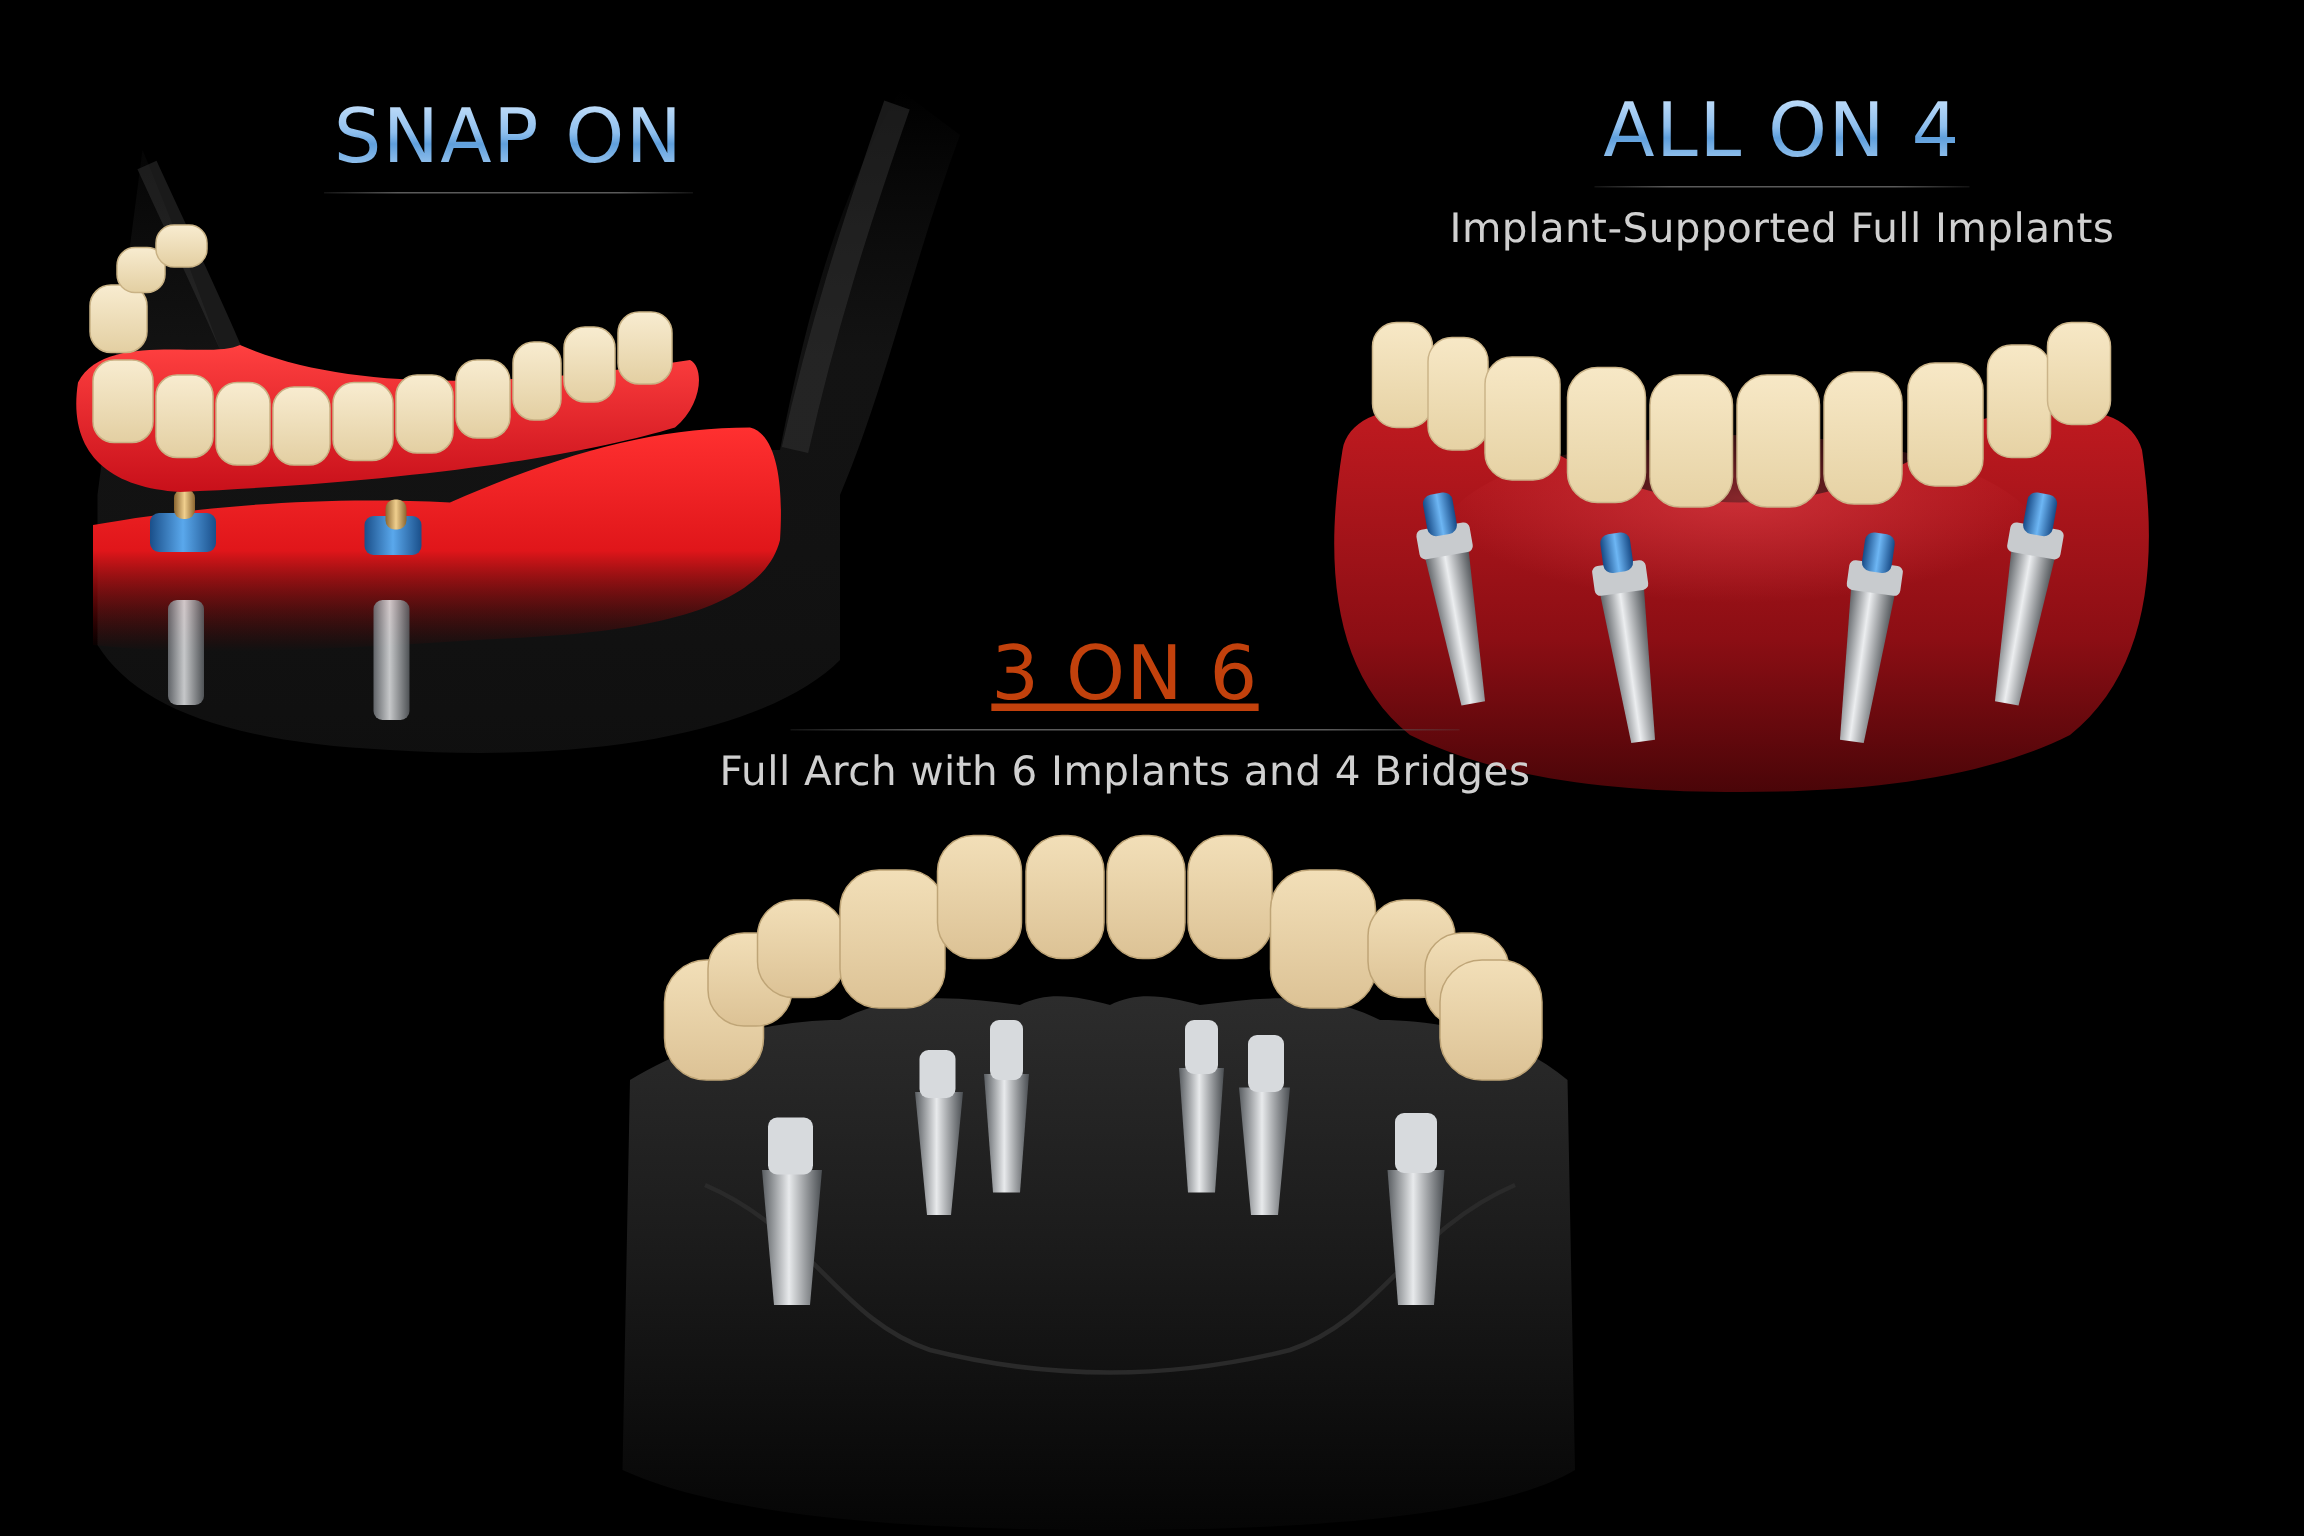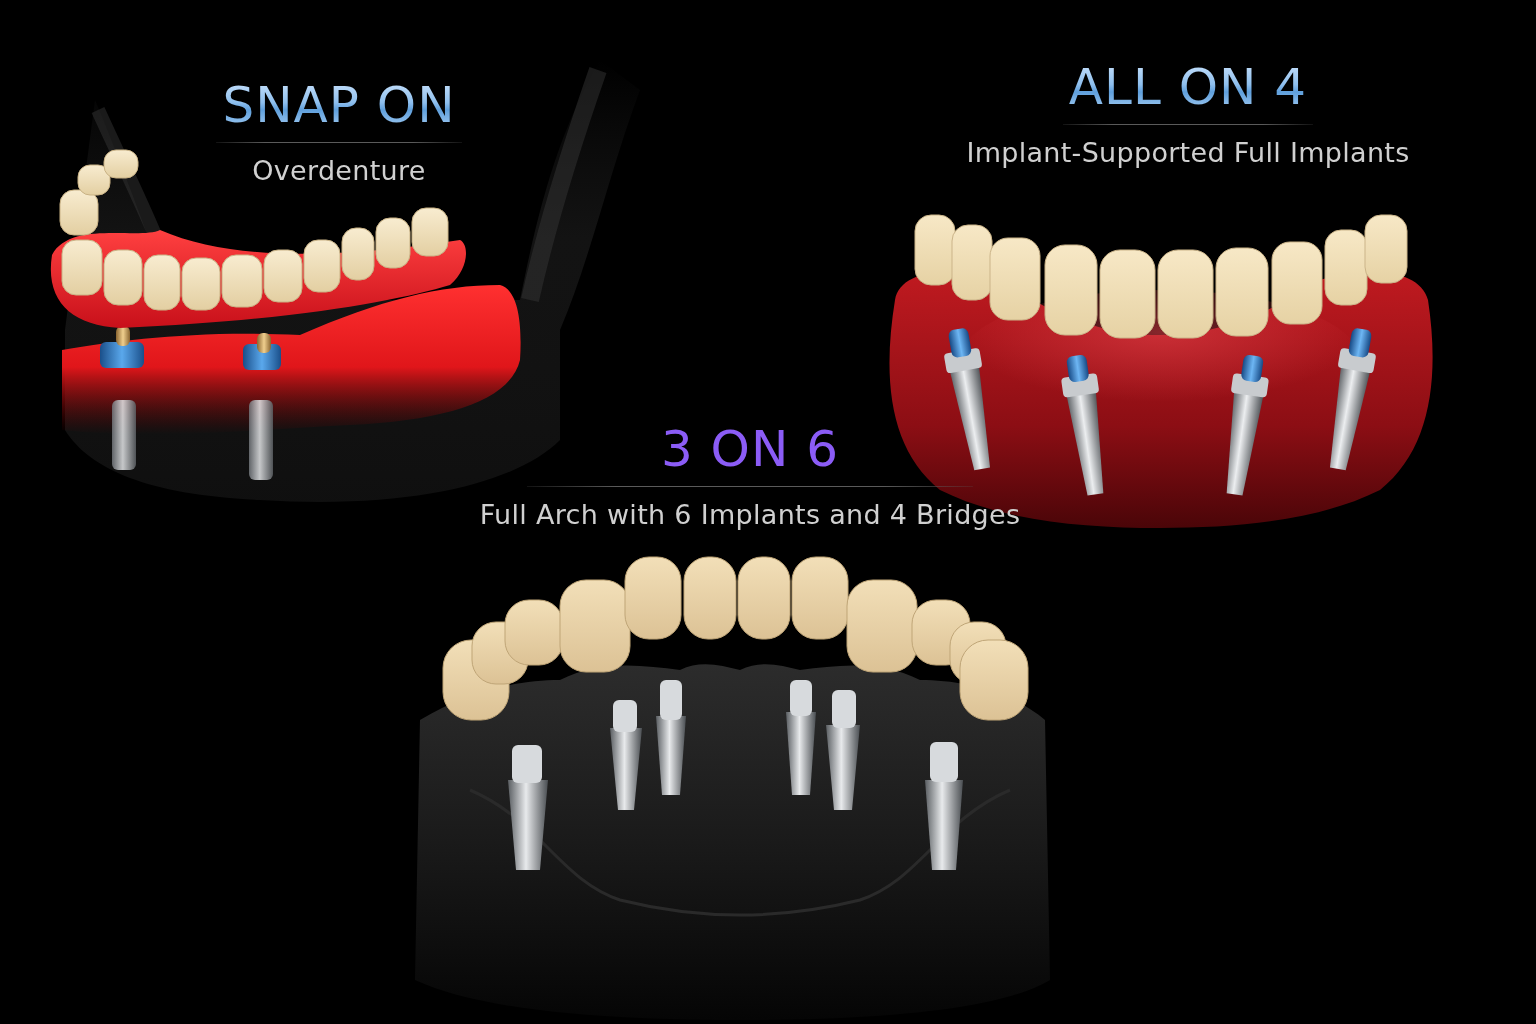--- a/index.html
+++ b/index.html
@@ -2,33 +2,32 @@
 <html><head>
 <meta charset="utf-8">
 <style>
   html, body { margin:0; padding:0; background:#000; }
   body { width:1536px; height:1024px; position:relative; overflow:hidden;
          font-family:"DejaVu Sans", "Liberation Sans", sans-serif; }
   .panel-title { position:absolute; text-align:center; }
   .title-text { display:block; font-size:50px; font-weight:400; letter-spacing:1px; line-height:1;
      background:linear-gradient(180deg,#c9e2fb 0%,#8ebfee 45%,#5f9fdc 60%,#a9d0f4 100%);
      -webkit-background-clip:text; background-clip:text; color:transparent; }
-  .title-text.white { background:none; color:#8b5cf6; -webkit-background-clip:border-box; }
+  .title-text.white { background:none; color:#c2410c;text-decoration:underline; -webkit-background-clip:border-box; }
   .title-rule { height:1px; margin:12px auto 0 auto;
      background:linear-gradient(90deg, rgba(90,90,90,0.2), #5a5a5a 20%, #5a5a5a 80%, rgba(90,90,90,0.2)); }
   .subtitle { display:block; color:#d0d0d0; font-size:27px; margin-top:14px; line-height:1; letter-spacing:0.3px; }
   svg.illus { position:absolute; }
 </style>
 </head>
 <body>
 
-<div class="panel-title" style="left:196px; top:80px; width:286px;">
+<div class="panel-title" style="left:196px; top:66px; width:286px;">
   <span class="title-text">SNAP ON</span>
   <div class="title-rule" style="width:246px;"></div>
-  <span class="subtitle">Overdenture</span>
 </div>
 
 <svg class="illus" style="left:40px; top:50px;" width="600" height="480" viewBox="40 50 600 480">
   <defs>
     <linearGradient id="jawShade" x1="0" y1="0" x2="0" y2="1">
       <stop offset="0" stop-color="#262626" stop-opacity="0"></stop>
       <stop offset="0.4" stop-color="#1e1e1e" stop-opacity="0.7"></stop>
       <stop offset="1" stop-color="#111" stop-opacity="1"></stop>
     </linearGradient>
     <linearGradient id="redGum1" x1="0" y1="0" x2="0" y2="1">

